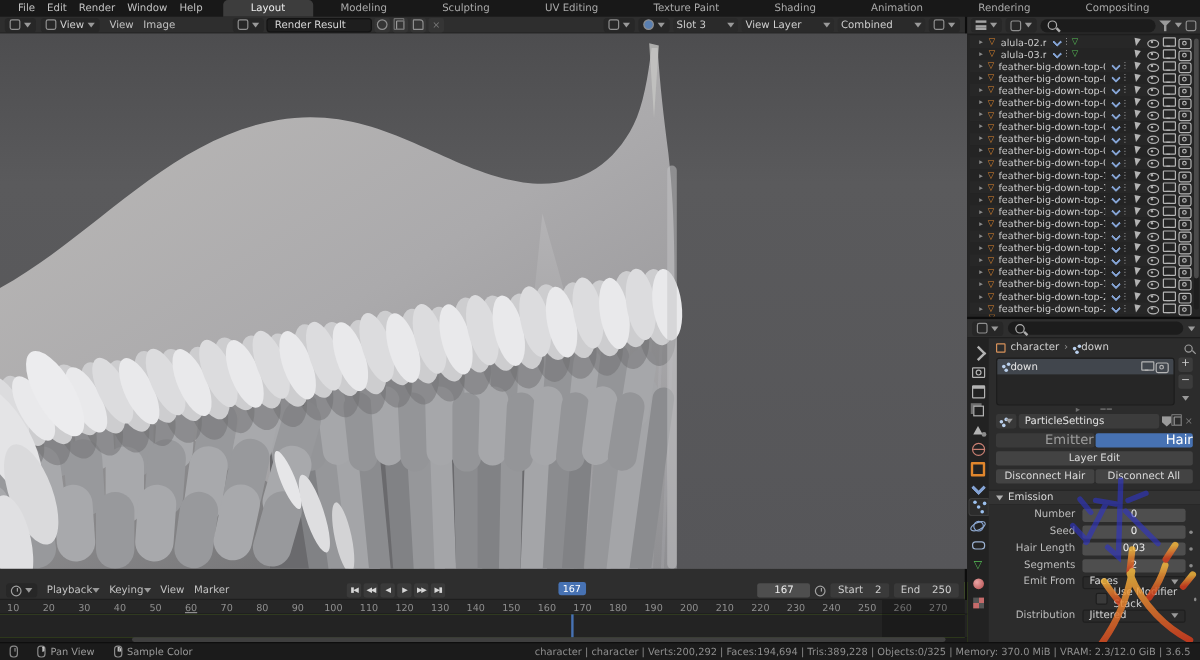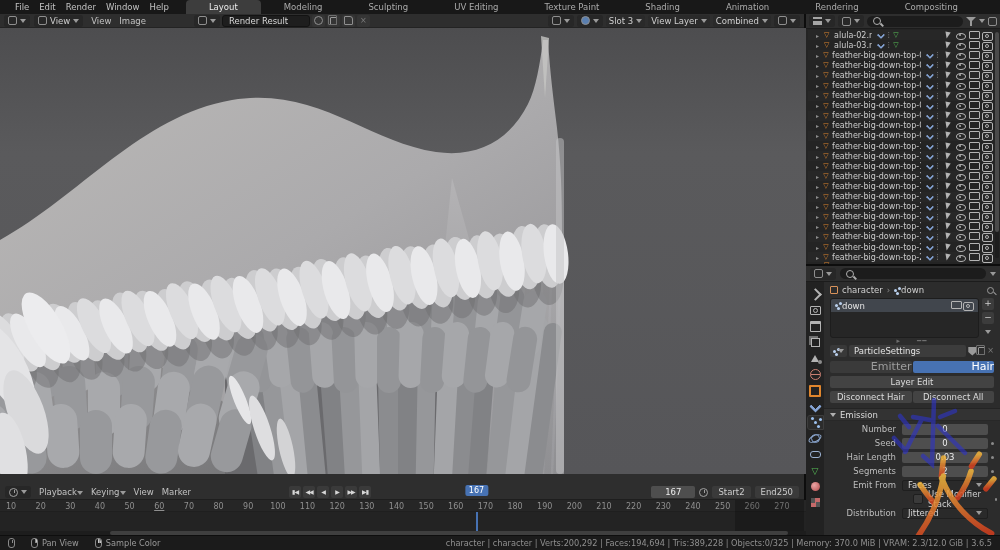--- a/index.html
+++ b/index.html
@@ -24,21 +24,21 @@
 .pin-ico{width:7px;height:7px;border:1px solid #9a9a9a;border-radius:50%;position:relative}
 .pin-ico::after{content:"";position:absolute;left:5px;top:5px;width:4px;height:1px;background:#9a9a9a;transform:rotate(45deg)}
 .copy-ico{width:7px;height:8px;border:1px solid #9a9a9a;border-radius:1px;position:relative}
 .copy-ico::after{content:"";position:absolute;left:-3px;top:-3px;width:7px;height:8px;border:1px solid #6f6f6f;border-radius:1px}
 
 
 #image-editor{position:absolute;left:0;top:14px;width:806px;height:471px;background:#2e2e2e;border-right:2px solid #0d0d0d}
 .ed-header{height:14px;background:#2e2e2e;display:flex;align-items:center;padding:0 4px;gap:4px;border-bottom:1px solid #232323}
 .hdr-pill{display:flex;align-items:center;gap:3px;background:#272727;border-radius:3px;height:12px;padding:0 4px;font-size:8.5px;color:#cfcfcf}
 .hdr-menu{color:#c2c2c2;font-size:8.5px;padding:0 4px}
-.hdr-dd{display:flex;align-items:center;gap:3px;font-size:8.5px;color:#cfcfcf;padding:0 3px;height:12px;background:#2a2a2a;border-radius:3px}
+.hdr-dd{display:flex;align-items:center;gap:18px;font-size:8.5px;color:#cfcfcf;padding:0 3px;height:12px;background:#2a2a2a;border-radius:3px}
 .db-selector{display:flex;align-items:center;gap:2px;margin-left:40px}
 .db-name{background:#1e1e1e;border:1px solid #131313;border-radius:3px;height:12px;line-height:11px;padding:0 6px;min-width:88px;color:#d8d8d8;font-size:8.5px}
 .sq-btn{width:13px;height:12px;background:#353535;border-radius:2px;display:flex;align-items:center;justify-content:center}
 #info-strip{height:11px;background:#1f1f1f;color:#bdbdbd;font-size:8px;line-height:11px;padding-left:6px;border-bottom:1px solid #161616}
 #canvas-wrap{position:relative;width:806px;height:446px;background:#565658;overflow:hidden}
 #canvas-wrap svg{display:block}
 .float-ico{position:absolute;width:12px;height:12px}
 .mag{position:relative}
 .mag::before{content:"";position:absolute;left:1px;top:1px;width:6px;height:6px;border:1.5px solid #aeaeae;border-radius:50%}
 .mag::after{content:"";position:absolute;left:7.5px;top:8px;width:4px;height:1.5px;background:#aeaeae;transform:rotate(45deg)}
@@ -143,21 +143,21 @@
 #watermark{position:absolute;pointer-events:none;z-index:5}
 
 
 #timeline{position:absolute;left:0;top:485px;width:806px;height:50px;background:#84cc16;border-right:2px solid #0d0d0d}
 .tl-header{height:15px;background:#2e2e2e;display:flex;align-items:center;gap:4px;padding:0 5px;border-bottom:1px solid #1e1e1e}
 .clock{width:9px;height:9px;border:1px solid #a0a0a0;border-radius:50%;position:relative}
 .clock::after{content:"";position:absolute;left:4px;top:1.5px;width:1px;height:3px;background:#a0a0a0}
 .transport{display:flex;gap:2px;margin-left:90px}
 .tr-btn{min-width:12px;height:12px;background:#3a3a3a;border-radius:2px;color:#d6d6d6;font-size:6px;line-height:12px;text-align:center;padding:0 2px;letter-spacing:-1px}
 .frame-field{background:#4e4e4e;border-radius:2px;height:12px;line-height:12px;padding:0 14px;color:#ededed;font-size:8.5px;margin-left:auto}
-.range-field{background:#3a3a3a;border-radius:2px;height:12px;line-height:12px;padding:0 6px;color:#cdcdcd;font-size:8.5px;display:flex;}
+.range-field{background:#3a3a3a;border-radius:2px;height:12px;line-height:12px;padding:0 6px;color:#cdcdcd;font-size:8.5px;display:flex;gap:10px}
 #ruler{position:absolute;left:0;top:15px;width:806px;height:12px;background:#262626;border-bottom:1px solid #1f1f1f}
 .tick{position:absolute;top:2px;transform:translateX(-50%);color:#8f8f8f;font-size:8px}
 #cf-pill{position:absolute;top:0;transform:translateX(-50%);background:#4772b3;color:#fff;font-size:8px;line-height:11px;padding:0 4px;border-radius:2px;z-index:3}
 #tl-track{position:absolute;left:0;top:27px;width:806px;height:19px;background:#232323}
 #playhead{position:absolute;top:27px;width:2px;height:19px;background:#4772b3;z-index:2}
 #past-end{position:absolute;top:15px;height:31px;right:0;background:rgba(0,0,0,.22)}
 #tl-scroll{position:absolute;left:0;top:46px;width:806px;height:4px;background:#1d1d1d}
 #tl-scroll .thumb{position:absolute;left:110px;width:678px;height:4px;background:#3f3f3f;border-radius:2px}
 
 

